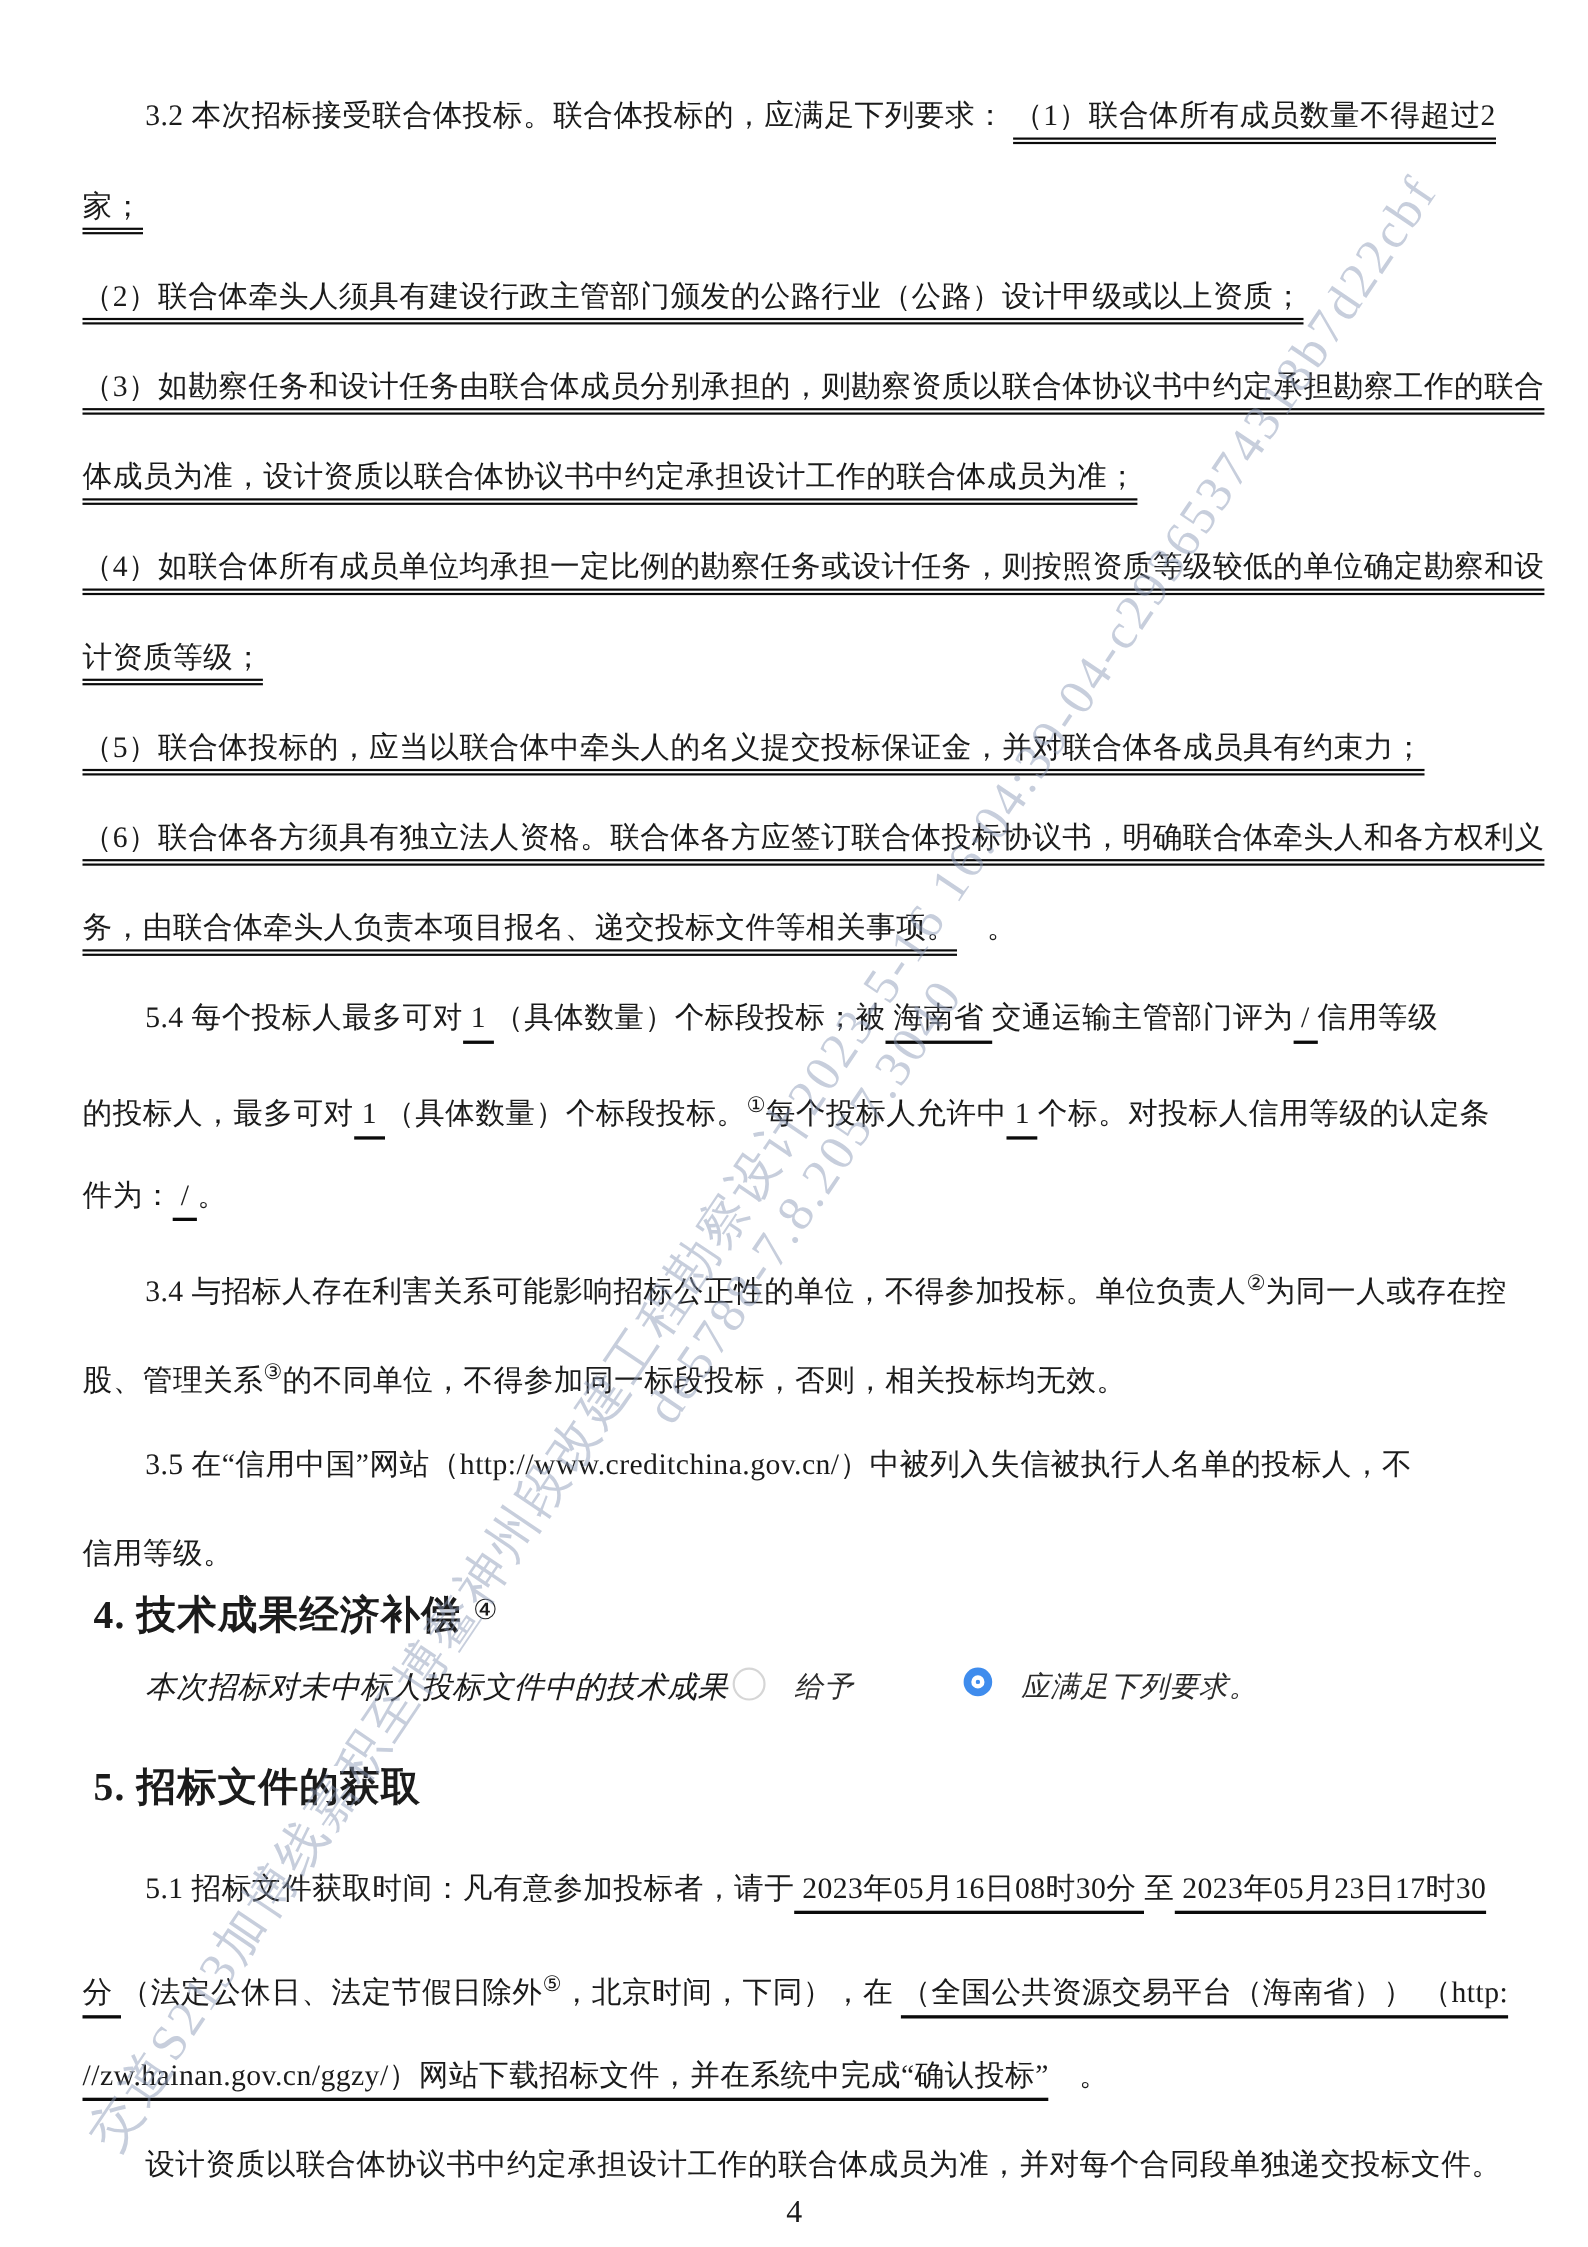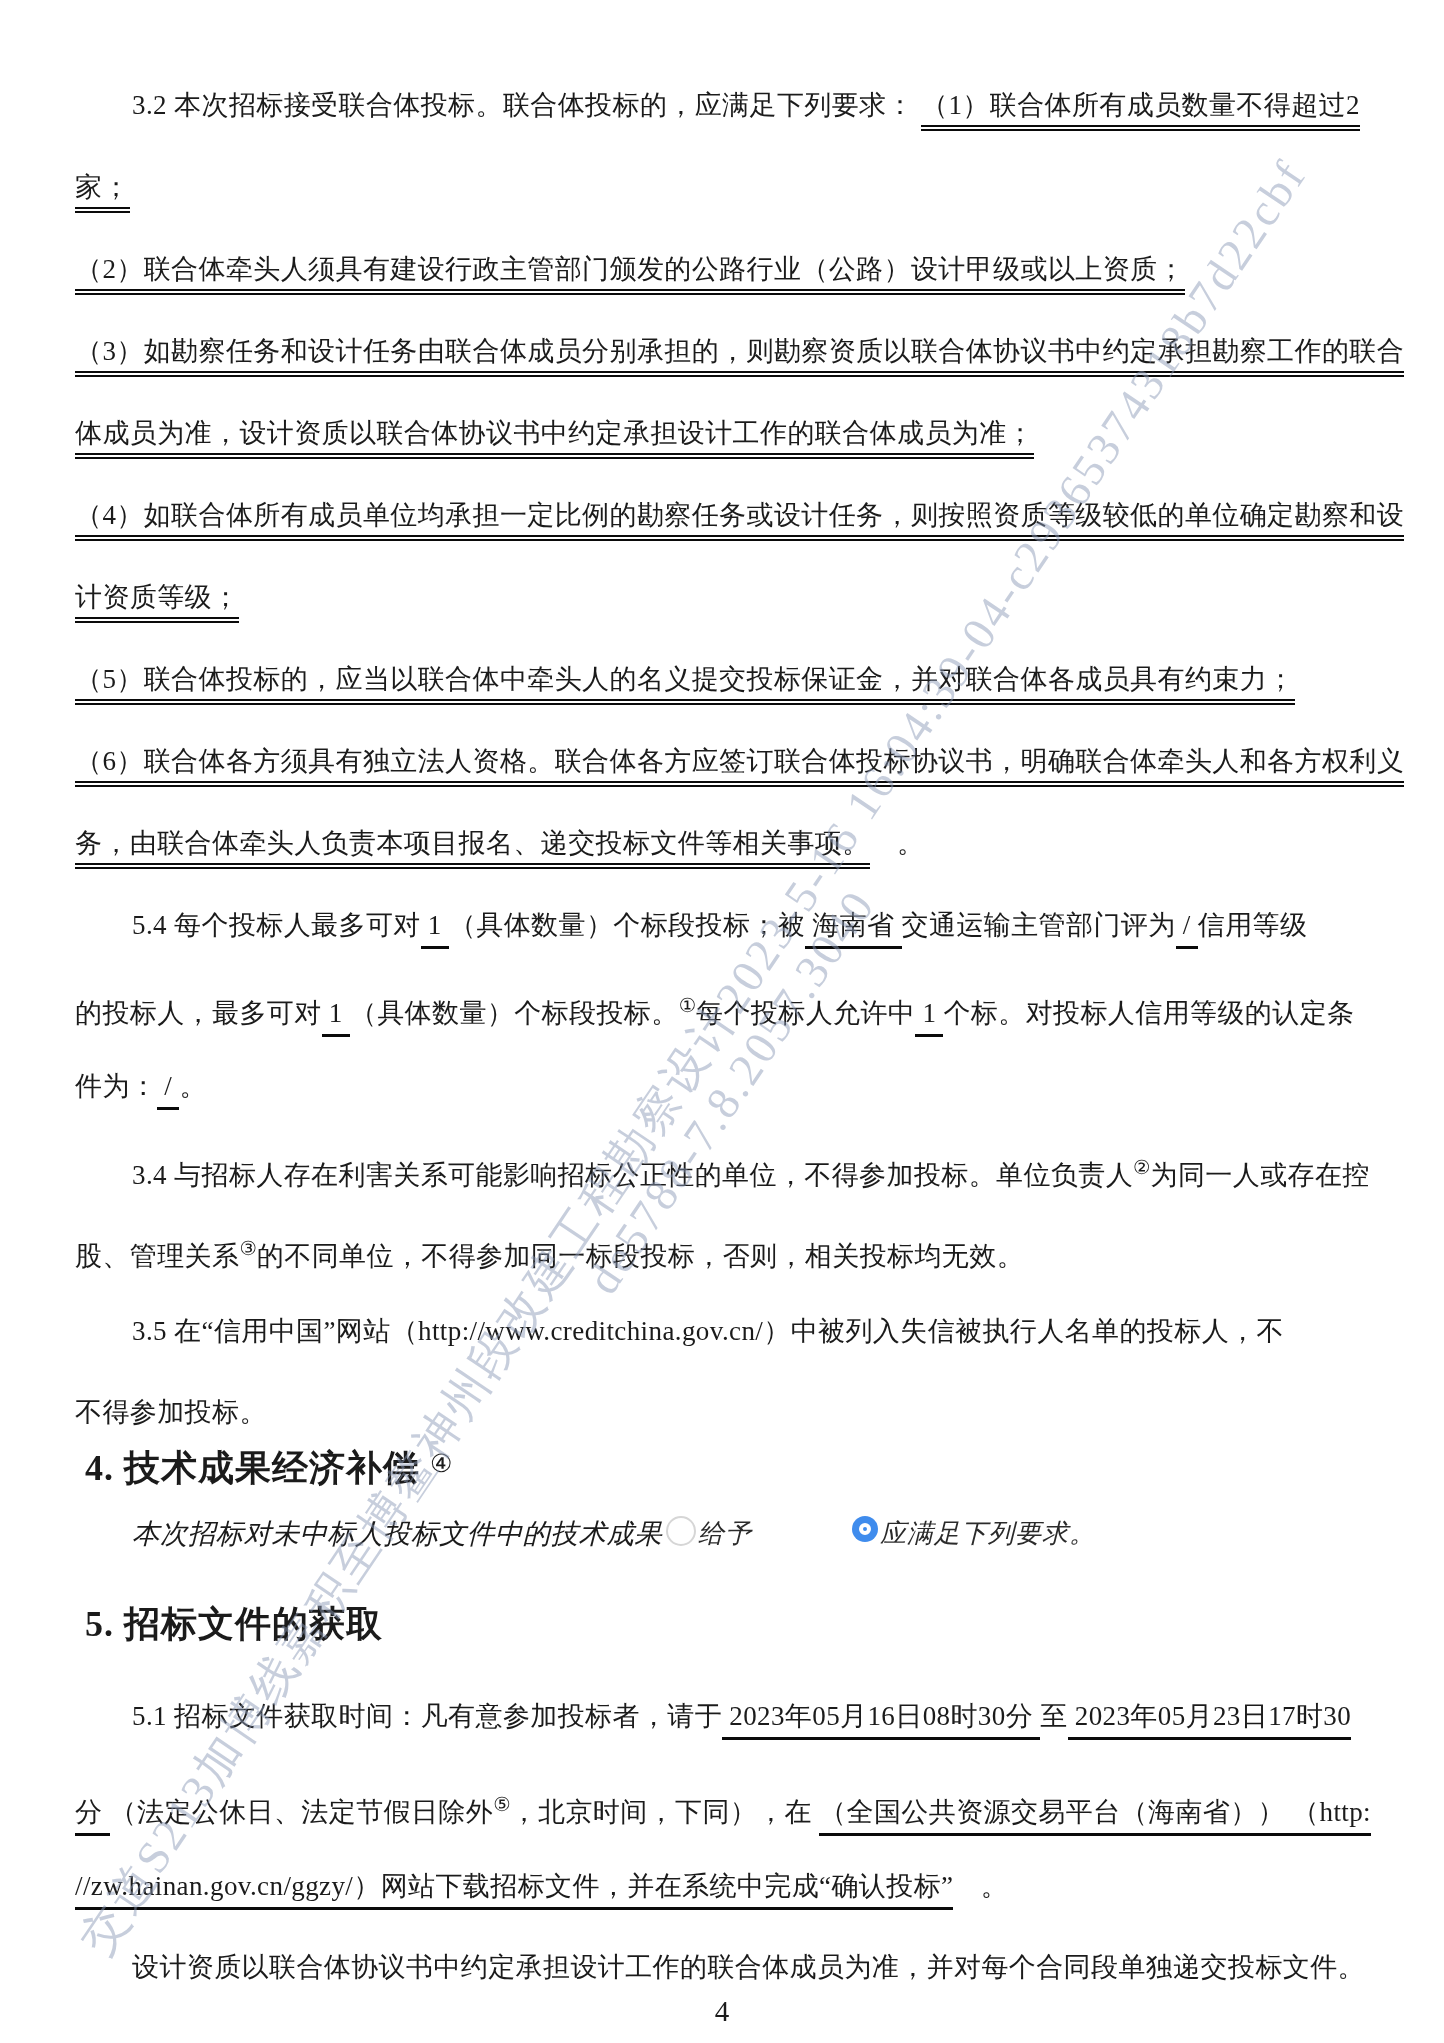--- a/index.html
+++ b/index.html
@@ -83,21 +83,21 @@
     display:inline-block;flex:0 0 auto;
   }
   .radio.off{border:2px solid #d6d6d6;background:#fff;margin-left:4px;}
   .radio.on{background:#3f8ced;position:relative;margin-left:100px;}
   .radio.on::after{
     content:"";position:absolute;left:7px;top:7px;width:4px;height:4px;
     border:4px solid #ffffff;border-radius:50%;
   }
   .radio-label{
     font-family:"Liberation Sans","DejaVu Sans",sans-serif;
-    font-size:26px;color:#2b2b2b;margin-left:2px;letter-spacing:1px;
+    font-size:26px;color:#2b2b2b;margin-left:26px;letter-spacing:1px;
   }
   
   .page-num{
     position:absolute;left:0;right:0;top:1995px;
     text-align:center;font-size:29px;z-index:2;
   }
 </style>
 </head>
 <body>
 
@@ -116,21 +116,21 @@
       <div class="doc-line" data-line="p4b"><span class="u">计资质等级；</span></div>
       <div class="doc-line" data-line="p5"><span class="u">（5）联合体投标的，应当以联合体中牵头人的名义提交投标保证金，并对联合体各成员具有约束力；</span></div>
       <div class="doc-line" data-line="p6a"><span class="u">（6）联合体各方须具有独立法人资格。联合体各方应签订联合体投标协议书，明确联合体牵头人和各方权利义</span></div>
       <div class="doc-line" data-line="p6b"><span class="u">务，由联合体牵头人负责本项目报名、递交投标文件等相关事项。</span><span>　。</span></div>
       <div class="doc-line indent" data-line="p33a"><span>5.4 每个投标人最多可对</span><span class="uf"> 1 </span><span>（具体数量）个标段投标；被</span><span class="uf"> 海南省 </span><span>交通运输主管部门评为</span><span class="uf"> / </span><span>信用等级</span></div>
       <div class="doc-line" data-line="p33b"><span>的投标人，最多可对</span><span class="uf"> 1 </span><span>（具体数量）个标段投标。</span><span class="sup">①</span><span>每个投标人允许中</span><span class="uf"> 1 </span><span>个标。对投标人信用等级的认定条</span></div>
       <div class="doc-line" data-line="p33c"><span>件为：</span><span class="uf"> / </span><span>。</span></div>
       <div class="doc-line indent" data-line="p34a"><span>3.4 与招标人存在利害关系可能影响招标公正性的单位，不得参加投标。单位负责人</span><span class="sup">②</span><span>为同一人或存在控</span></div>
       <div class="doc-line" data-line="p34b"><span>股、管理关系</span><span class="sup">③</span><span>的不同单位，不得参加同一标段投标，否则，相关投标均无效。</span></div>
       <div class="doc-line indent" data-line="p35a"><span>3.5 在“信用中国”网站（http://www.creditchina.gov.cn/）中被列入失信被执行人名单的投标人，不</span></div>
-      <div class="doc-line" data-line="p35b"><span>不得参加投标。</span></div>
+      <div class="doc-line" data-line="p35b"><span>信用等级。</span></div>
       <div class="doc-line indent" data-line="p51a"><span>5.1 招标文件获取时间：凡有意参加投标者，请于</span><span class="uf"> 2023年05月16日08时30分 </span><span>至</span><span class="uf"> 2023年05月23日17时30</span></div>
       <div class="doc-line" data-line="p51b"><span class="uf">分 </span><span>（法定公休日、法定节假日除外</span><span class="sup">⑤</span><span>，北京时间，下同），在 </span><span class="uf">（全国公共资源交易平台（海南省）） （http:</span></div>
       <div class="doc-line" data-line="p51c"><span class="uf">//zw.hainan.gov.cn/ggzy/）网站下载招标文件，并在系统中完成“确认投标”</span><span>　。</span></div>
       <div class="doc-line indent" data-line="pmulti"><span>设计资质以联合体协议书中约定承担设计工作的联合体成员为准，并对每个合同段单独递交投标文件。</span></div>
     </div>
 
   <div class="h-sec h4">
     <span>4. 技术成果经济补偿</span><span class="h-marker">④</span>
   </div>
 

